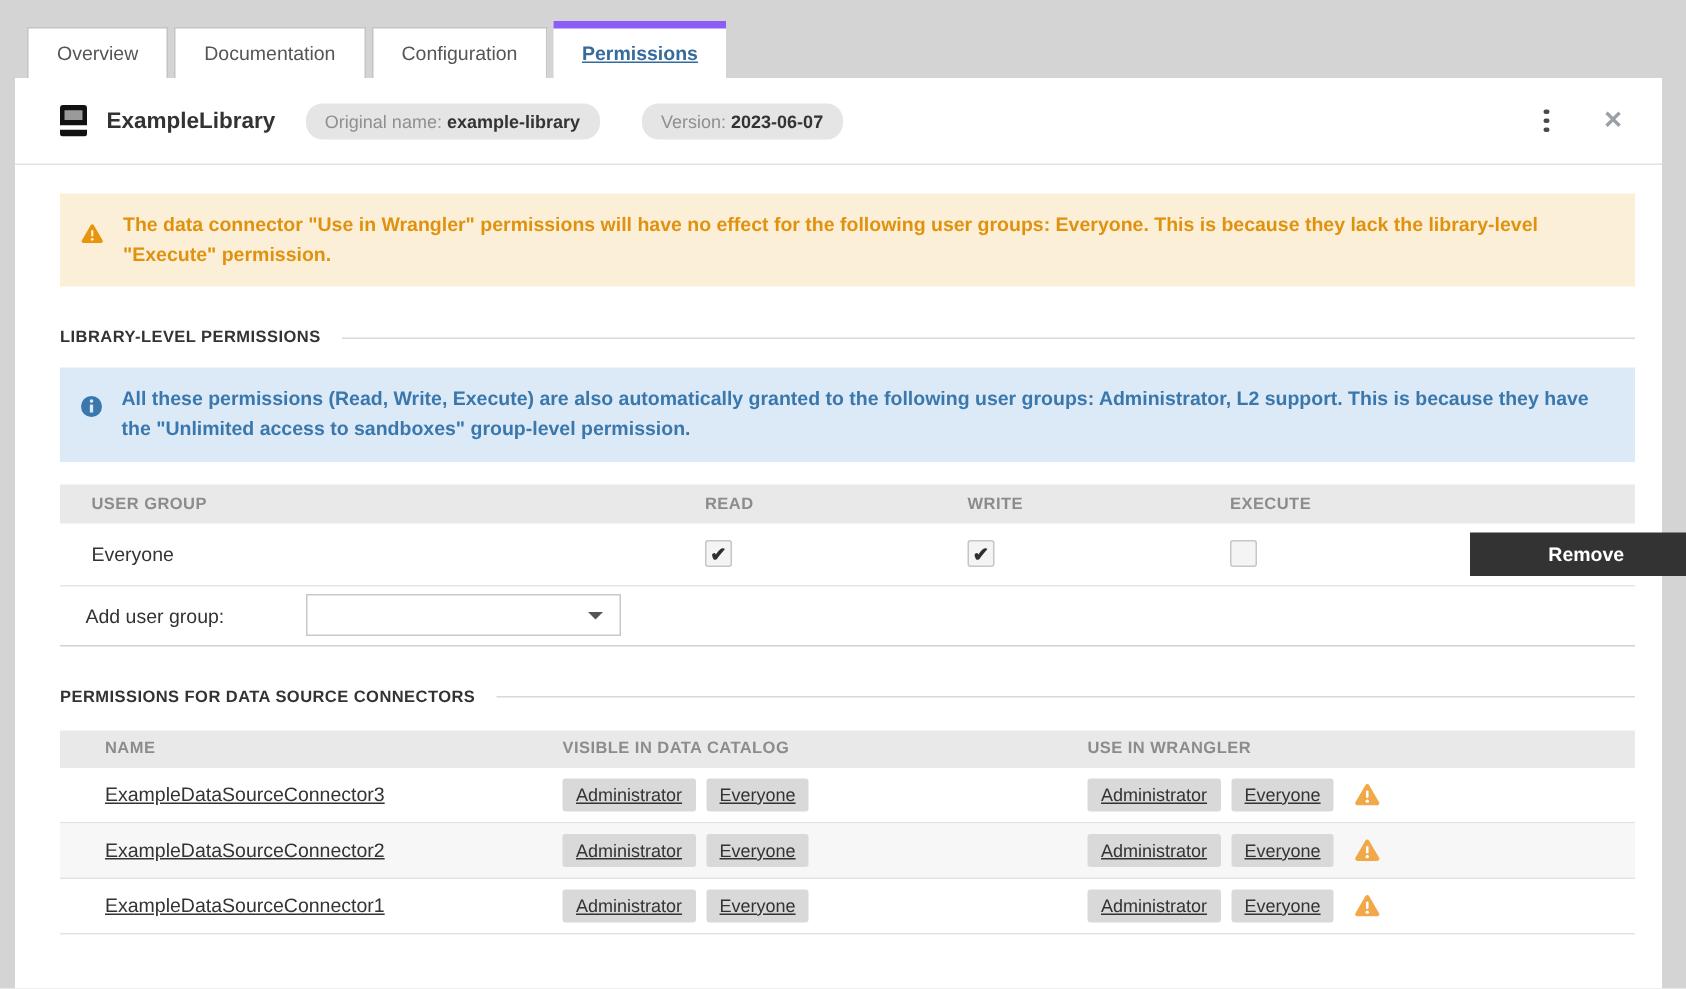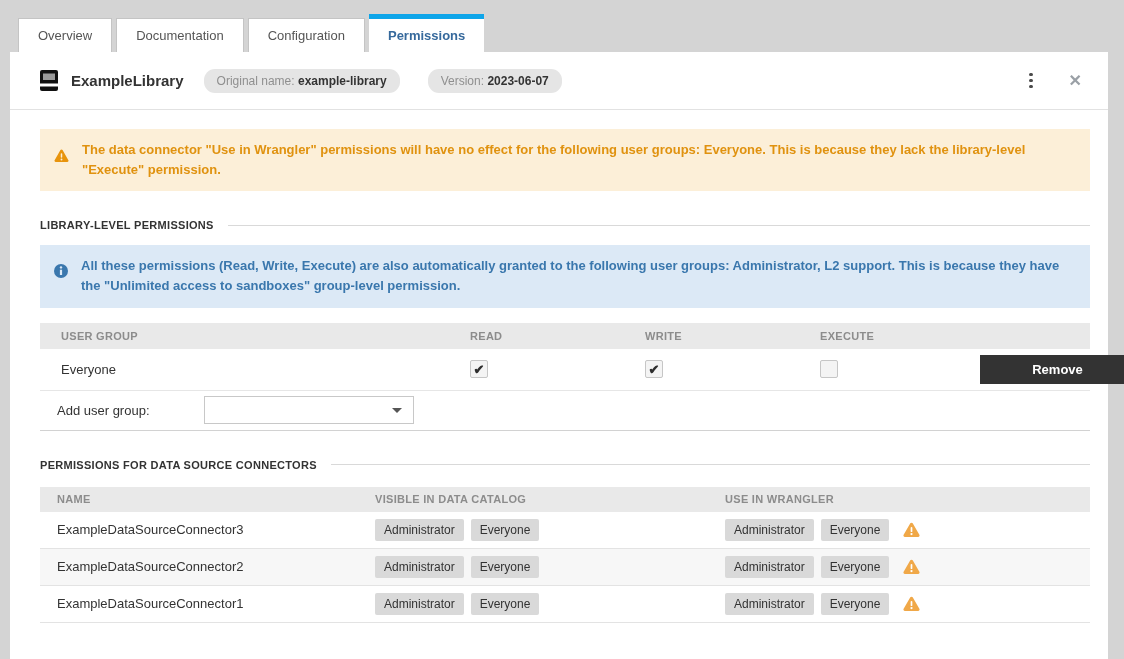--- a/index.html
+++ b/index.html
@@ -15,22 +15,22 @@
   .tab-bar {
     position:absolute; top:0; left:10px; right:16px; height:52px;
     display:flex; align-items:flex-end; padding-left:8px;
   }
   .tab {
     background:#fff; border:1px solid #c4c4c4; border-bottom:none;
     height:34px; padding:0 19px; display:flex; align-items:center;
     font-size:13px; color:#555; margin-right:4px; cursor:pointer;
   }
   .tab.active {
-    height:38px; border:none; border-top:5px solid #0ea5e9;
-    color:#36699c; font-weight:bold;
+    height:38px; border:none; border-top:5px solid #8b5cf6;
+    color:#36699c; font-weight:bold;text-decoration:underline;
   }
   
   .panel {
     position:absolute; top:52px; left:10px; right:16px; bottom:0;
     background:#fff;
   }
   .panel-header {
     height:58px; display:flex; align-items:center;
     padding:0 22px 0 30px; border-bottom:1px solid #e2e2e2;
   }
@@ -93,23 +93,23 @@
   }
   .caret { width:0; height:0; border-left:5px solid transparent;
     border-right:5px solid transparent; border-top:5px solid #555; }
   
   .t2 { margin-top:16px; }
   .t2-grid { display:grid; grid-template-columns:335px 350px 1fr; align-items:center; }
   .t2-header {
     background:#e9e9e9; height:25px; font-size:11px; font-weight:bold;
     color:#8c8c8c; letter-spacing:.3px;
   }
-  .t2-row { height:37px; border-bottom:1px solid #e3e3e3; font-size:13px; }
+  .t2-row { height:37px; border-bottom:1px solid #e3e3e3; font-size:13px;text-decoration:underline; }
   .t2-row:nth-child(2) { background:#f7f7f7; }
-  .t2-cell.name { padding-left:17px; }
+  .t2-cell.name { padding-left:30px; }
   .chips { display:flex; align-items:center; }
   .chip {
     background:#d9d9d9; color:#333; font-size:12px; padding:4px 9px;
     border-radius:2px; margin-right:7px; white-space:nowrap;
   }
   .warn-icon { display:flex; margin-left:7px; }
 </style>
 </head>
 <body>
 

